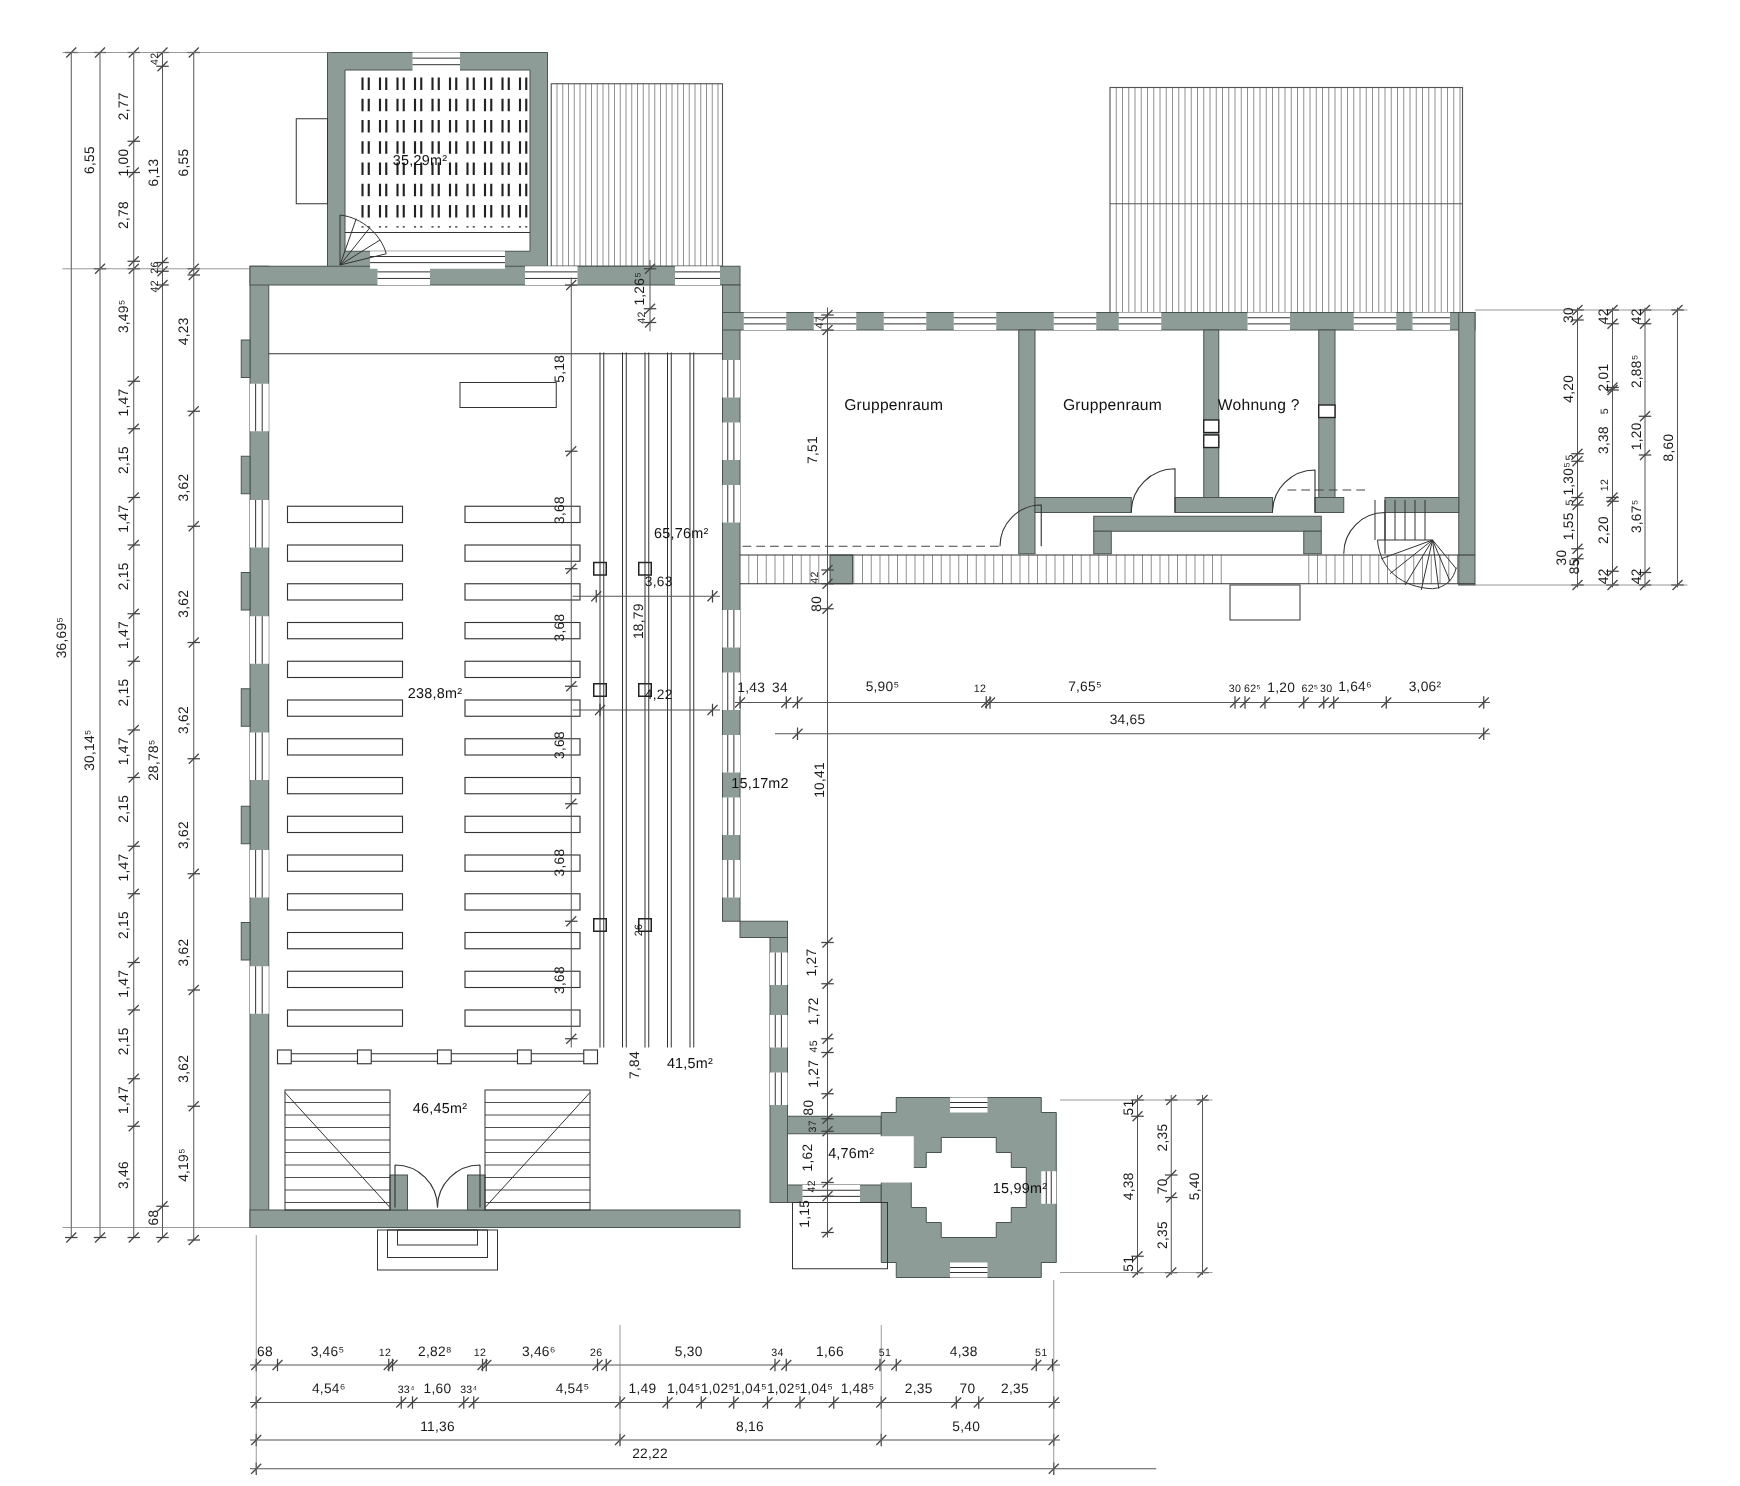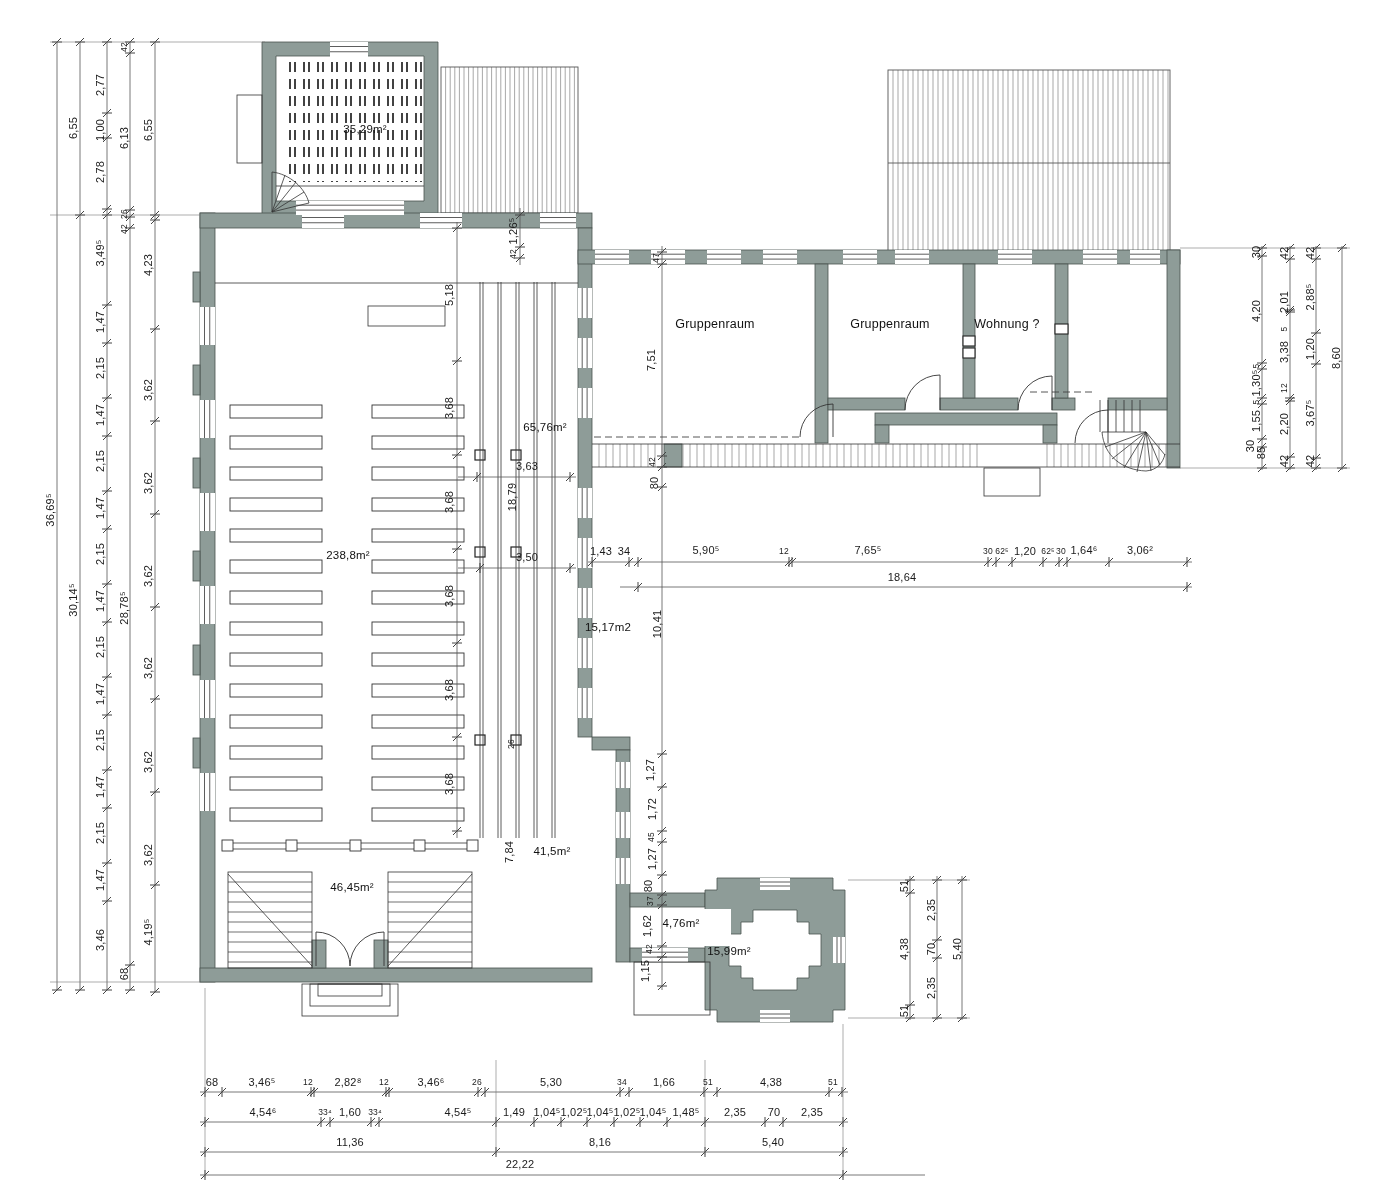--- a/index.html
+++ b/index.html
@@ -845,28 +845,28 @@
         <line x1="843" y1="1024" x2="843" y2="1178" stroke="#777" stroke-width="0.6"></line>
         <line x1="496" y1="1060" x2="496" y2="1155" stroke="#777" stroke-width="0.6"></line>
         <line x1="705" y1="1060" x2="705" y2="1155" stroke="#777" stroke-width="0.6"></line>
       </g>
   </svg>
 
   <div id="label-layer">
     <span class="lbl room" style="left:715px;top:324px">Gruppenraum</span>
     <span class="lbl room" style="left:890px;top:324px">Gruppenraum</span>
     <span class="lbl room" style="left:1007px;top:324px">Wohnung ?</span>
-    <span class="lbl area" style="left:365px;top:130px">35,29m²</span>
+    <span class="lbl area" style="left:336px;top:130px">35,29m²</span>
     <span class="lbl area" style="left:348px;top:556px">238,8m²</span>
     <span class="lbl area" style="left:545px;top:428px">65,76m²</span>
     <span class="lbl area" style="left:608px;top:628px">15,17m2</span>
     <span class="lbl area" style="left:552px;top:852px">41,5m²</span>
     <span class="lbl area" style="left:352px;top:888px">46,45m²</span>
     <span class="lbl area" style="left:681px;top:924px">4,76m²</span>
-    <span class="lbl area" style="left:729px;top:952px">15,99m²</span>
+    <span class="lbl area" style="left:816px;top:952px">15,99m²</span>
   <span class="lbl v" style="left: 50px; top: 510px;">36,69⁵</span>
       <span class="lbl v" style="left: 73px; top: 128px;">6,55</span>
       <span class="lbl v" style="left: 73px; top: 600px;">30,14⁵</span>
       <span class="lbl v" style="left: 100px; top: 85px;">2,77</span>
       <span class="lbl v" style="left: 100px; top: 130px;">1,00</span>
       <span class="lbl v" style="left: 100px; top: 172px;">2,78</span>
       <span class="lbl v" style="left: 100px; top: 253px;">3,49⁵</span>
       <span class="lbl v" style="left: 100px; top: 322px;">1,47</span>
       <span class="lbl v" style="left: 100px; top: 368px;">2,15</span>
       <span class="lbl v" style="left: 100px; top: 415px;">1,47</span>
@@ -899,21 +899,21 @@
       <span class="lbl v" style="left: 513px; top: 231px;">1,26⁵</span>
       <span class="lbl v s" style="left: 513px; top: 254px;">42</span>
       <span class="lbl v" style="left: 449px; top: 295px;">5,18</span>
       <span class="lbl v" style="left: 449px; top: 408px;">3,68</span>
       <span class="lbl v" style="left: 449px; top: 502px;">3,68</span>
       <span class="lbl v" style="left: 449px; top: 596px;">3,68</span>
       <span class="lbl v" style="left: 449px; top: 690px;">3,68</span>
       <span class="lbl v" style="left: 449px; top: 784px;">3,68</span>
       <span class="lbl" style="left: 527px; top: 466px;">3,63</span>
       <span class="lbl v" style="left: 512px; top: 497px;">18,79</span>
-      <span class="lbl" style="left: 527px; top: 557px;">3,50</span>
+      <span class="lbl" style="left: 527px; top: 557px;">4,22</span>
       <span class="lbl v s" style="left: 511px; top: 744px;">26</span>
       <span class="lbl v" style="left: 509px; top: 852px;">7,84</span>
       <span class="lbl v s" style="left: 656px; top: 258px;">47</span>
       <span class="lbl v" style="left: 651px; top: 360px;">7,51</span>
       <span class="lbl v s" style="left: 652px; top: 462px;">42</span>
       <span class="lbl v" style="left: 654px; top: 483px;">80</span>
       <span class="lbl v" style="left: 657px; top: 624px;">10,41</span>
       <span class="lbl v" style="left: 650px; top: 770px;">1,27</span>
       <span class="lbl v" style="left: 652px; top: 809px;">1,72</span>
       <span class="lbl v s" style="left: 651px; top: 837px;">45</span>
@@ -928,21 +928,21 @@
       <span class="lbl" style="left: 706px; top: 550px;">5,90⁵</span>
       <span class="lbl s" style="left: 784px; top: 551px;">12</span>
       <span class="lbl" style="left: 868px; top: 550px;">7,65⁵</span>
       <span class="lbl s" style="left: 988px; top: 551px;">30</span>
       <span class="lbl s" style="left: 1002px; top: 551px;">62⁵</span>
       <span class="lbl" style="left: 1025px; top: 551px;">1,20</span>
       <span class="lbl s" style="left: 1048px; top: 551px;">62⁵</span>
       <span class="lbl s" style="left: 1061px; top: 551px;">30</span>
       <span class="lbl" style="left: 1084px; top: 550px;">1,64⁶</span>
       <span class="lbl" style="left: 1140px; top: 550px;">3,06²</span>
-      <span class="lbl" style="left: 902px; top: 577px;">18,64</span>
+      <span class="lbl" style="left: 902px; top: 577px;">34,65</span>
       <span class="lbl v" style="left: 1256px; top: 252px;">30</span>
       <span class="lbl v" style="left: 1256px; top: 311px;">4,20</span>
       <span class="lbl v s" style="left: 1256px; top: 366px;">5</span>
       <span class="lbl v" style="left: 1256px; top: 383px;">1,30⁵</span>
       <span class="lbl v s" style="left: 1256px; top: 402px;">5</span>
       <span class="lbl v" style="left: 1256px; top: 421px;">1,55</span>
       <span class="lbl v" style="left: 1250px; top: 446px;">30</span>
       <span class="lbl v" style="left: 1261px; top: 453px;">85</span>
       <span class="lbl v" style="left: 1284px; top: 253px;">42</span>
       <span class="lbl v" style="left: 1284px; top: 302px;">2,01</span>

